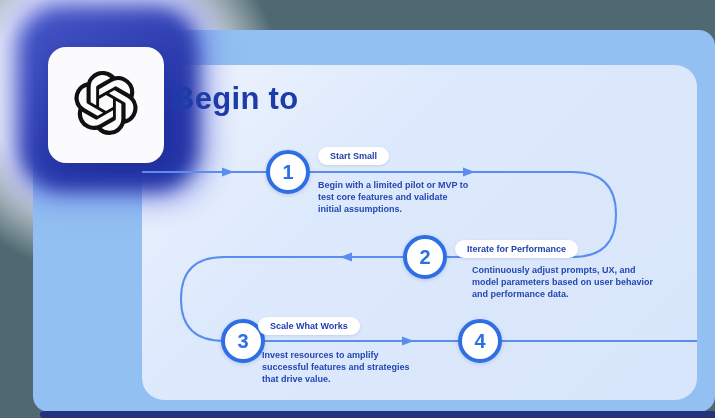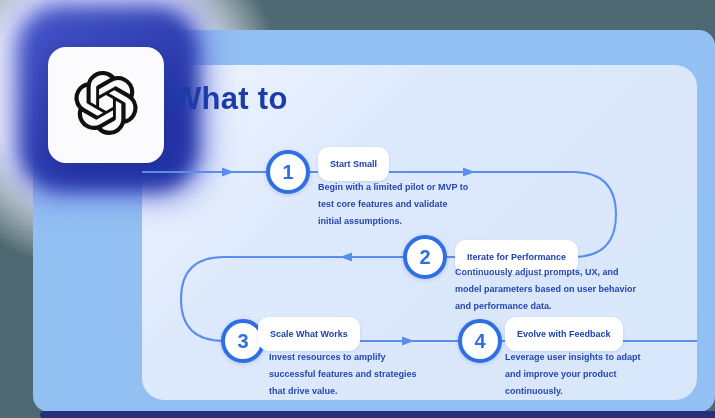--- a/index.html
+++ b/index.html
@@ -83,39 +83,39 @@
     box-shadow:0 1px 4px rgba(30,60,150,0.2);
   }
   .c1{left:266px;top:150px;}
   .c2{left:403px;top:235px;}
   .c3{left:221px;top:319px;}
   .c4{left:458px;top:319px;}
   
   .badge{
     position:absolute;
     background:#ffffff;border-radius:11px;
-    padding:12px 12px;
+    padding:4px 12px;
     color:#1e3fae;font-weight:bold;font-size:9px;
     white-space:nowrap;
     z-index:7;
     box-shadow:0 1px 3px rgba(30,60,150,0.15);
   }
   .b1{left:318px;top:147px;}
   .b2{left:455px;top:240px;}
   .b3{left:258px;top:317px;}
   .b4{left:505px;top:317px;}
   
   .desc{
     position:absolute;
-    color:#2447b2;font-size:9px;line-height:17px;font-weight:bold;
+    color:#2447b2;font-size:9px;line-height:12px;font-weight:bold;
     z-index:7;
   }
   .d1{left:318px;top:179px;width:152px;}
-  .d2{left:455px;top:264px;width:182px;}
-  .d3{left:269px;top:349px;width:158px;}
+  .d2{left:472px;top:264px;width:182px;}
+  .d3{left:262px;top:349px;width:158px;}
   .d4{left:505px;top:349px;width:145px;}
 </style>
 </head>
 <body>
 
 <div id="stage">
 
   <div class="halo"></div>
 
   <div class="outer-card"></div>
@@ -136,39 +136,37 @@
 
   <div class="logo-card">
     <span>
       <svg viewBox="0 0 24 24" width="64" height="64" fill="#101010">
         <path d="M22.2819 9.8211a5.9847 5.9847 0 0 0-.5157-4.9108 6.0462 6.0462 0 0 0-6.5098-2.9A6.0651 6.0651 0 0 0 4.9807 4.1818a5.9847 5.9847 0 0 0-3.9977 2.9 6.0462 6.0462 0 0 0 .7427 7.0966 5.98 5.98 0 0 0 .511 4.9107 6.051 6.051 0 0 0 6.5146 2.9001A5.9847 5.9847 0 0 0 13.2599 24a6.0557 6.0557 0 0 0 5.7718-4.2058 5.9894 5.9894 0 0 0 3.9977-2.9001 6.0557 6.0557 0 0 0-.7475-7.0729zm-9.022 12.6081a4.4755 4.4755 0 0 1-2.8764-1.0408l.1419-.0804 4.7783-2.7582a.7948.7948 0 0 0 .3927-.6813v-6.7369l2.02 1.1686a.071.071 0 0 1 .038.052v5.5826a4.504 4.504 0 0 1-4.4945 4.4944zm-9.6607-4.1254a4.4708 4.4708 0 0 1-.5346-3.0137l.142.0852 4.783 2.7582a.7712.7712 0 0 0 .7806 0l5.8428-3.3685v2.3324a.0804.0804 0 0 1-.0332.0615L9.74 19.9502a4.4992 4.4992 0 0 1-6.1408-1.6464zM2.3408 7.8956a4.485 4.485 0 0 1 2.3655-1.9728V11.6a.7664.7664 0 0 0 .3879.6765l5.8144 3.3543-2.0201 1.1685a.0757.0757 0 0 1-.071 0l-4.8303-2.7865A4.504 4.504 0 0 1 2.3408 7.8956zm16.5963 3.8558L13.1038 8.364 15.1192 7.2a.0757.0757 0 0 1 .071 0l4.8303 2.7913a4.4944 4.4944 0 0 1-.6765 8.1042v-5.6772a.79.79 0 0 0-.407-.667zm2.0107-3.0231l-.142-.0852-4.7735-2.7818a.7759.7759 0 0 0-.7854 0L9.409 9.2297V6.8974a.0662.0662 0 0 1 .0284-.0615l4.8303-2.7866a4.4992 4.4992 0 0 1 6.6802 4.66zM8.3065 12.863l-2.02-1.1638a.0804.0804 0 0 1-.038-.0567V6.0742a4.4992 4.4992 0 0 1 7.3757-3.4537l-.142.0805L8.704 5.459a.7948.7948 0 0 0-.3927.6813zm1.0976-2.3654l2.602-1.4998 2.6069 1.4998v2.9994l-2.5974 1.4997-2.6067-1.4997Z"></path>
       </svg>
     </span>
   </div>
 
   <div class="title">
-    <div>What to</div>
+    <div>Begin to</div>
   </div>
 
   <div class="step-circle c1">
       <span>1</span>
     </div>
   <div class="step-circle c2">
       <span>2</span>
     </div>
   <div class="step-circle c3">
       <span>3</span>
     </div>
   <div class="step-circle c4">
       <span>4</span>
     </div>
 
   <div class="badge b1">Start Small</div>
   <div class="badge b2">Iterate for Performance</div>
   <div class="badge b3">Scale What Works</div>
-  <div class="badge b4">Evolve with Feedback</div>
 
   <div class="desc d1">Begin with a limited pilot or MVP to test core features and validate initial assumptions.</div>
   <div class="desc d2">Continuously adjust prompts, UX, and model parameters based on user behavior and performance data.</div>
   <div class="desc d3">Invest resources to amplify successful features and strategies that drive value.</div>
-  <div class="desc d4">Leverage user insights to adapt and improve your product continuously.</div>
 
 </div>
 
 </body></html>

